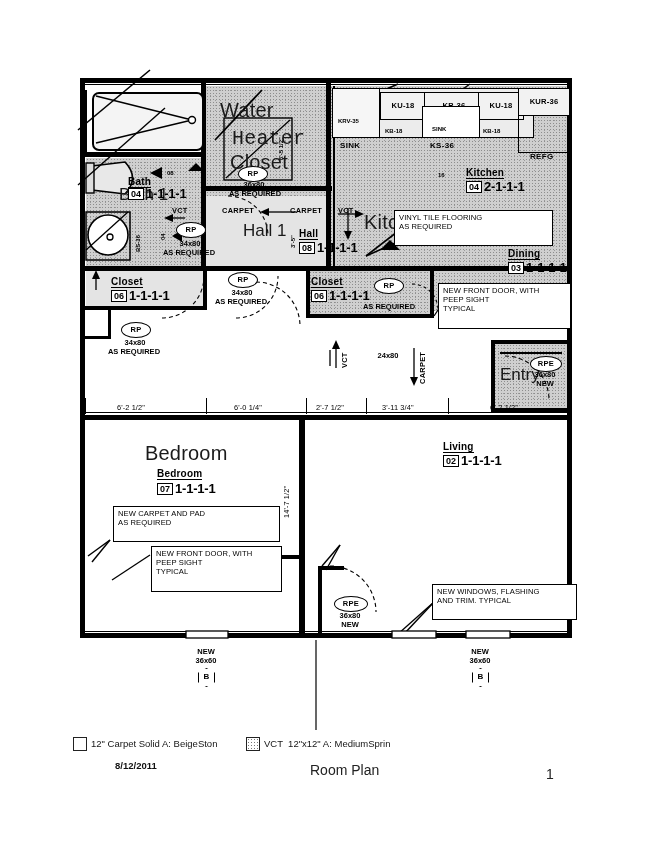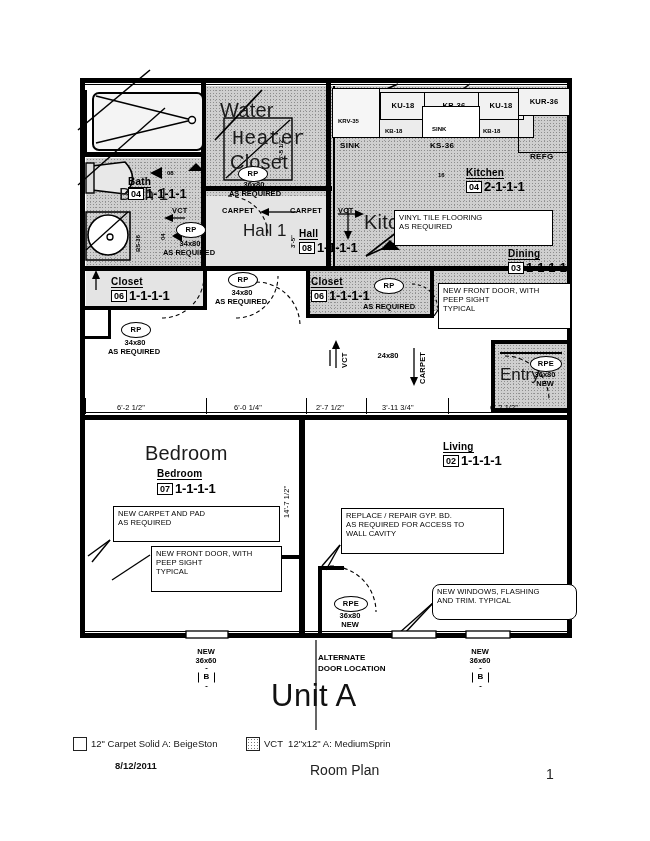--- a/index.html
+++ b/index.html
@@ -484,42 +484,36 @@
 AS REQUIRED</div>
   <div class="note" style="left:151px;top:546px;width:122px;">NEW FRONT DOOR, WITH
 PEEP SIGHT
 TYPICAL</div>
 
   <div class="tag-name" style="left:443px;top:441px;">Living</div>
   <div class="tag-row" style="left:443px;top:453px;">
     <span class="tag-num">02</span>
     <span class="tag-code">1-1-1-1</span>
   </div>
-  <div class="note" style="left:341px;top:508px;width:154px;">REPLACE / REPAIR GYP. BD.
-AS REQUIRED FOR ACCESS TO
-WALL CAVITY</div>
-  <div class="note" style="left:432px;top:584px;width:136px;border-radius:8px;">NEW WINDOWS, FLASHING
+  <div class="note" style="left:432px;top:584px;width:136px;">NEW WINDOWS, FLASHING
 AND TRIM. TYPICAL</div>
 
   <div class="door-oval" style="left:334px;top:596px;width:32px;height:14px;line-height:13px;"><span>RPE</span></div>
   <div class="door-txt" style="left:332px;top:612px;width:36px;">36x80</div>
   <div class="door-txt" style="left:332px;top:621px;width:36px;">NEW</div>
 
   <div class="door-txt" style="left:178px;top:648px;width:56px;">NEW</div>
   <div class="door-txt" style="left:178px;top:657px;width:56px;">36x60</div>
   <div class="hex" style="left:198px;top:668px;"><span>B</span></div>
 
   <div class="door-txt" style="left:452px;top:648px;width:56px;">NEW</div>
   <div class="door-txt" style="left:452px;top:657px;width:56px;">36x60</div>
   <div class="hex" style="left:472px;top:668px;"><span>B</span></div>
 
-  <div class="door-txt" style="left:318px;top:652px;width:104px;text-align:left;font-size:8px;line-height:11px;">ALTERNATE
-DOOR LOCATION</div>
-
-  <div class="unit-title" style="left:271px;top:678px;">Unit A</div>
+
 
   <div class="legend-sw" style="left:73px;top:737px;"></div>
   <div class="legend-txt" style="left:91px;top:738px;">12" Carpet Solid A: BeigeSton</div>
   <div class="legend-sw dotted" style="left:246px;top:737px;"></div>
   <div class="legend-txt" style="left:264px;top:738px;">VCT  12"x12" A: MediumSprin</div>
 
   <div class="footer-txt" style="left:71px;top:760px;">8/12/2011</div>
   <div class="footer-light" style="left:310px;top:762px;">Room Plan</div>
   <div class="footer-light" style="left:546px;top:766px;">1</div>
 

